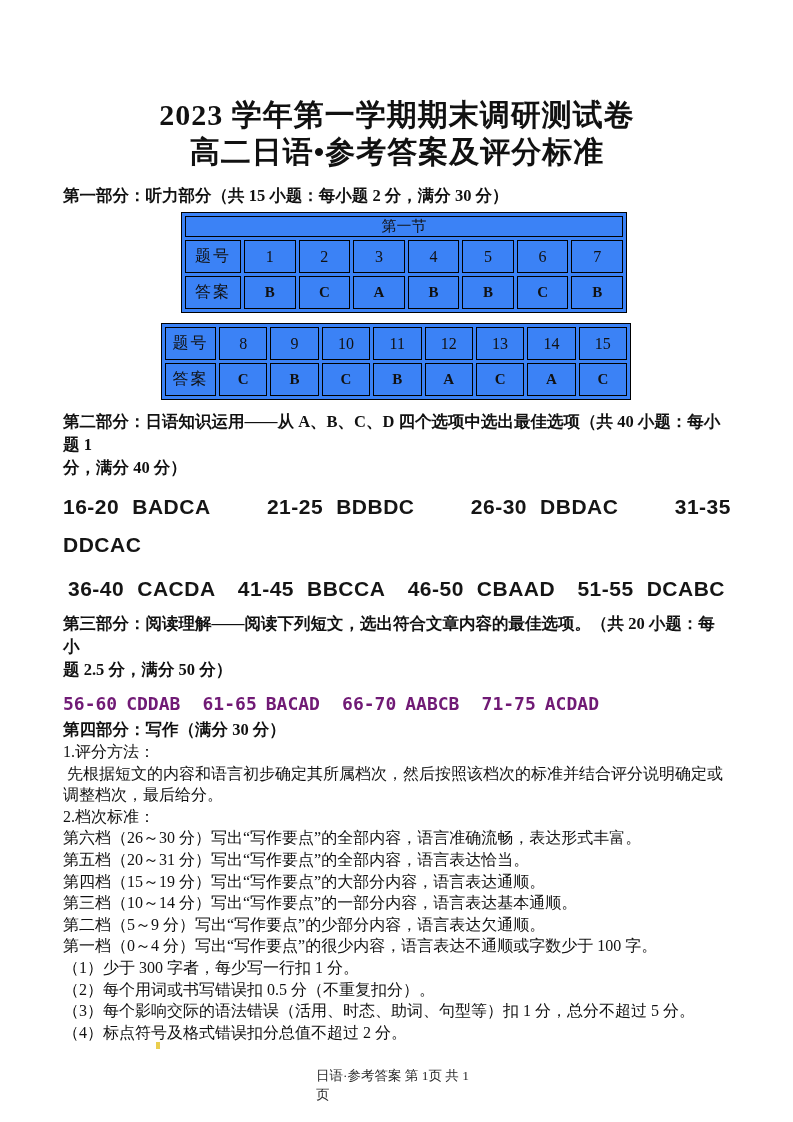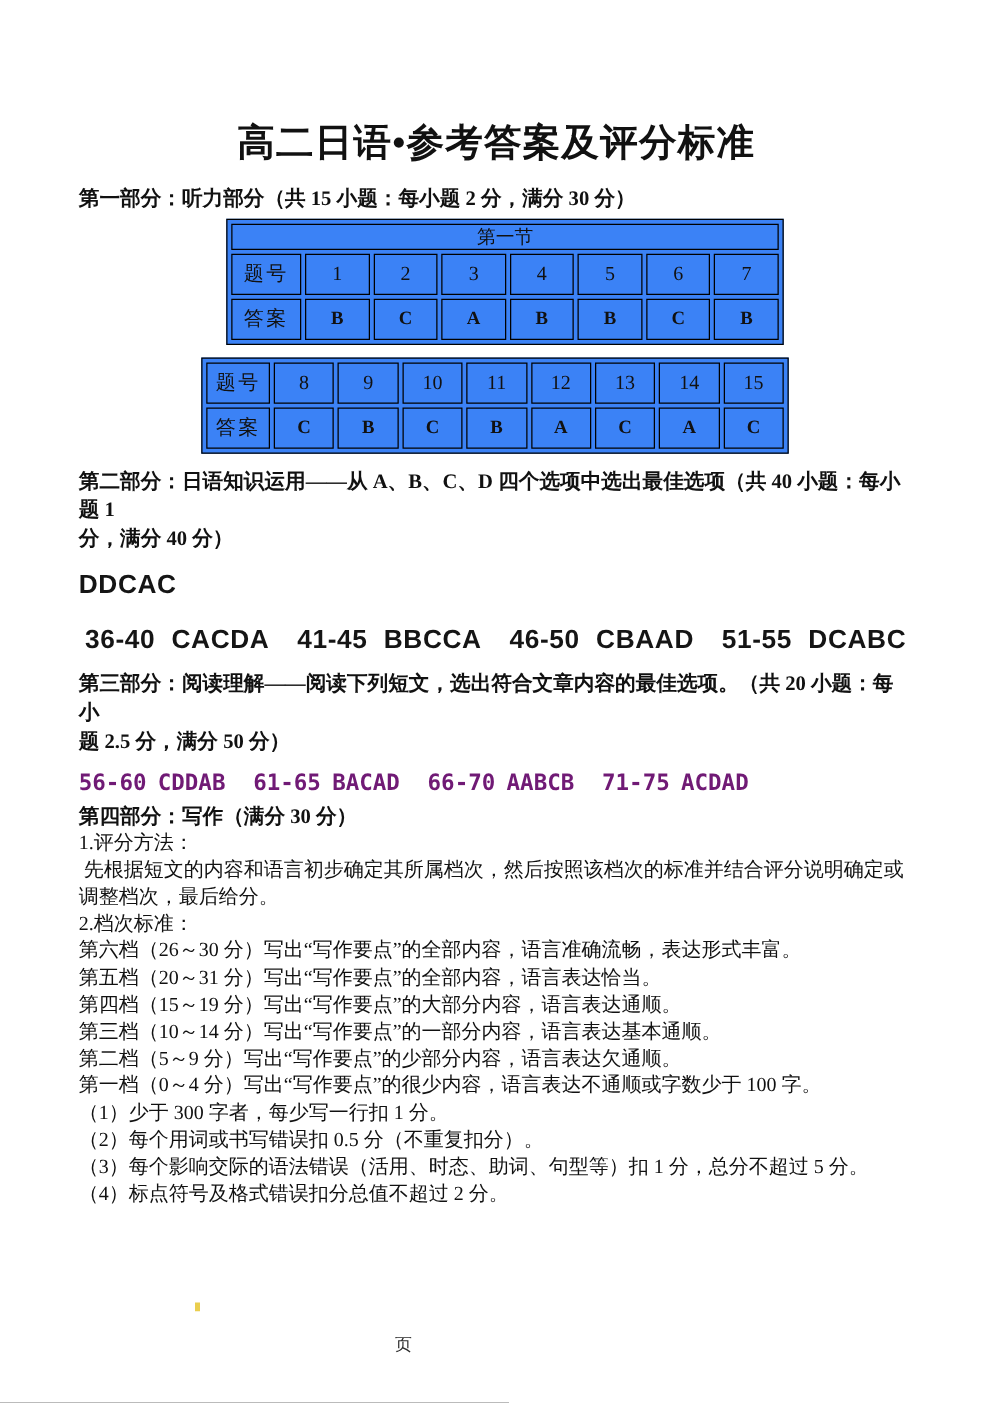--- a/index.html
+++ b/index.html
@@ -110,20 +110,21 @@
     background: #e6c62f;
     opacity: 0.85;
   }
 </style>
 </head>
 <body>
 
 <div class="page">
   <div class="content">
 
+    <div class="doc-title">2023 学年第一学期期末调研测试卷</div>
     <div class="doc-title">高二日语•参考答案及评分标准</div>
 
     <div class="part-heading mt14">第一部分：听力部分（共 15 小题：每小题 2 分，满分 30 分）</div>
 
     <div class="tbl-wrap t1">
       <table class="anstable">
         <colgroup>
           <col class="lblcol">
             <col>
             <col>
@@ -199,20 +200,37 @@
         </tr>
         </tbody>
       </table>
     </div>
 
     <div class="part-heading mt10">
       <span class="h-line">第二部分：日语知识运用——从 A、B、C、D 四个选项中选出最佳选项（共 40 小题：每小题 1</span>
       <span class="h-line">分，满分 40 分）</span>
     </div>
 
+    <div class="ansrow r1">
+      <span class="grp">
+        <span>16-20</span>
+        <span>BADCA</span>
+      </span>
+      <span class="grp">
+        <span>21-25</span>
+        <span>BDBDC</span>
+      </span>
+      <span class="grp">
+        <span>26-30</span>
+        <span>DBDAC</span>
+      </span>
+      <span class="grp">
+        <span>31-35</span>
+      </span>
+    </div>
     <div class="ansrow single">
       <span>DDCAC</span>
     </div>
     <div class="ansrow r3">
       <span class="grp">
         <span>36-40</span>
         <span>CACDA</span>
       </span>
       <span class="grp">
         <span>41-45</span>
@@ -267,17 +285,18 @@
     <div class="bodyline">第一档（0～4 分）写出“写作要点”的很少内容，语言表达不通顺或字数少于 100 字。</div>
 
     <div class="bodyline">（1）少于 300 字者，每少写一行扣 1 分。</div>
     <div class="bodyline">（2）每个用词或书写错误扣 0.5 分（不重复扣分）。</div>
     <div class="bodyline">（3）每个影响交际的语法错误（活用、时态、助词、句型等）扣 1 分，总分不超过 5 分。</div>
     <div class="bodyline">（4）标点符号及格式错误扣分总值不超过 2 分。</div>
 
   </div>
 
   <div class="footer">
+    <div>日语·参考答案 第 1页 共 1</div>
     <div>页</div>
   </div>
 
   <div class="artifact"></div>
 </div>
 
 </body></html>

